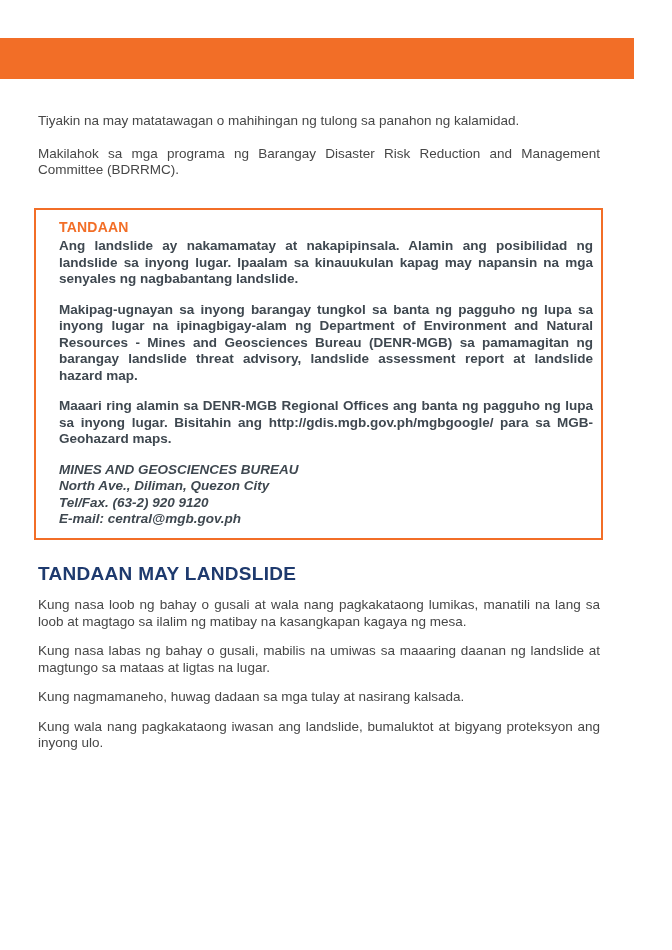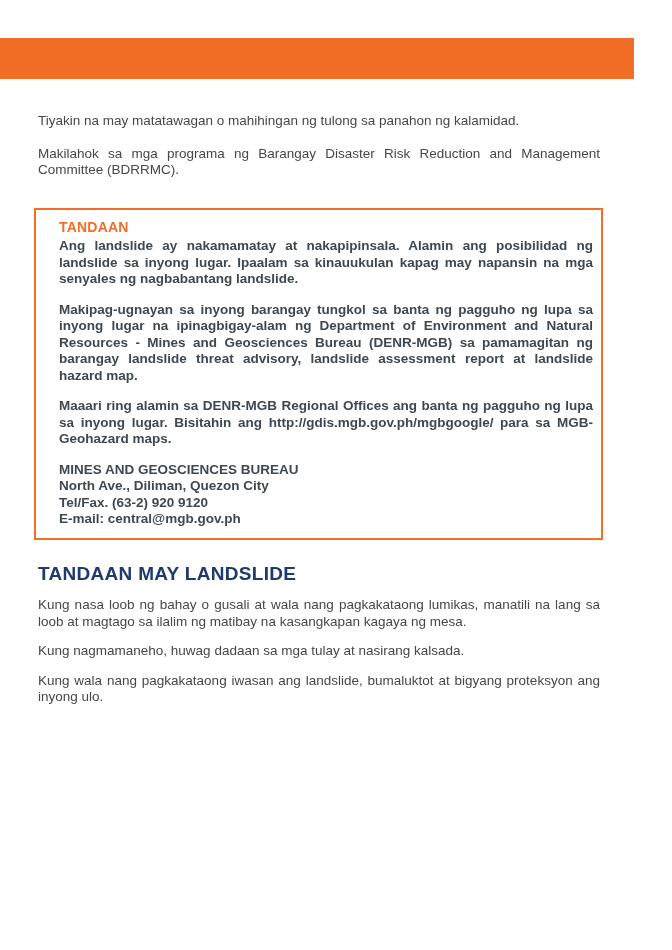--- a/index.html
+++ b/index.html
@@ -88,20 +88,21 @@
   }
   .contact-block {
     margin: 0;
   }
   .contact-line {
     margin: 0;
     font-size: 13.5px;
     line-height: 16.5px;
     font-weight: bold;
     color: #3F4850;
+    font-style: italic;
   }
 
   
   .section-heading {
     position: absolute;
     left: 38px;
     top: 563px;
     margin: 0;
     font-size: 19px;
     font-weight: bold;
@@ -141,20 +142,21 @@
       <p class="contact-line">North Ave., Diliman, Quezon City</p>
       <p class="contact-line">Tel/Fax. (63-2) 920 9120</p>
       <p class="contact-line">E-mail: central@mgb.gov.ph</p>
     </div>
   </div>
 
   <h1 class="section-heading">TANDAAN MAY LANDSLIDE</h1>
 
   <div class="during">
     <p class="body-p">Kung nasa loob ng bahay o gusali at wala nang pagkakataong lumikas, manatili na lang sa loob at magtago sa ilalim ng matibay na kasangkapan kagaya ng mesa.</p>
+    <p class="body-p">Kung nasa labas ng bahay o gusali, mabilis na umiwas sa maaaring daanan ng landslide at magtungo sa mataas at ligtas na lugar.</p>
     <p class="body-p">Kung nagmamaneho, huwag dadaan sa mga tulay at nasirang kalsada.</p>
     <p class="body-p">Kung wala nang pagkakataong iwasan ang landslide, bumaluktot at bigyang proteksyon ang inyong ulo.</p>
   </div>
 
   <div class="banner-bar banner-bottom">
     <span class="page-number">24</span>
   </div>
 
 </div>
 

